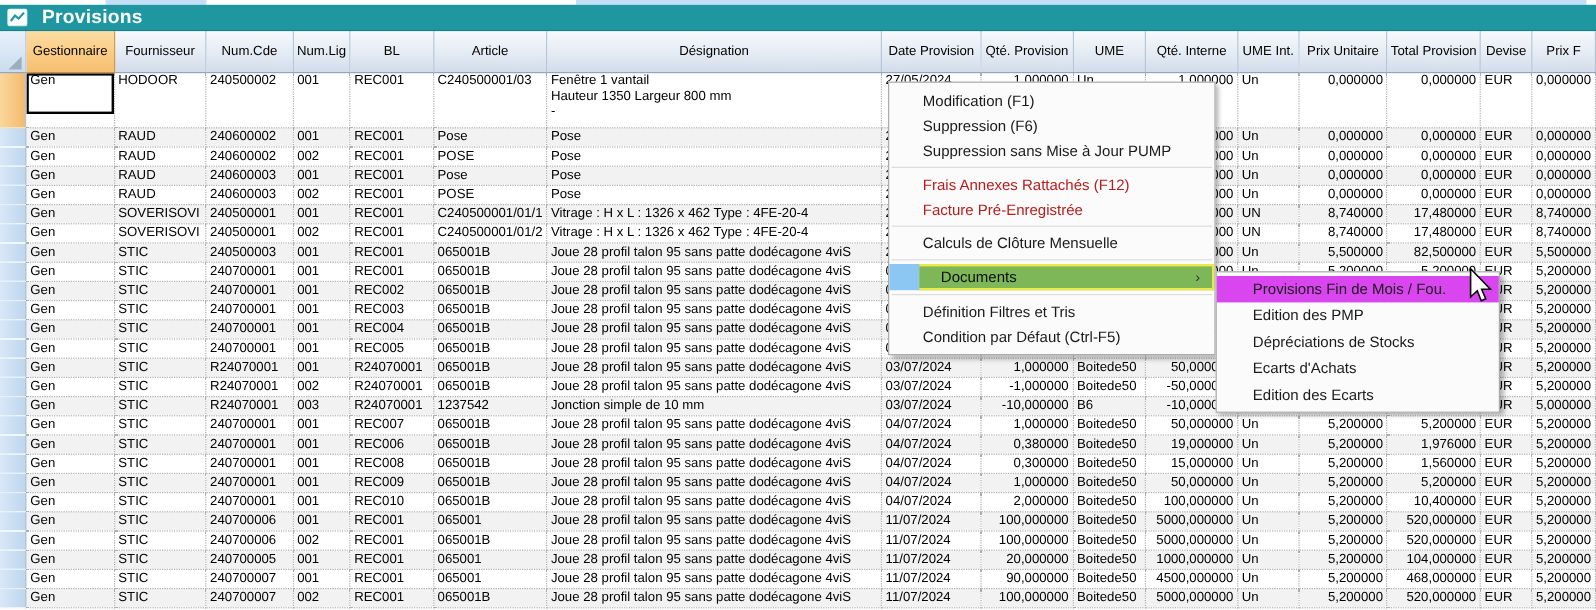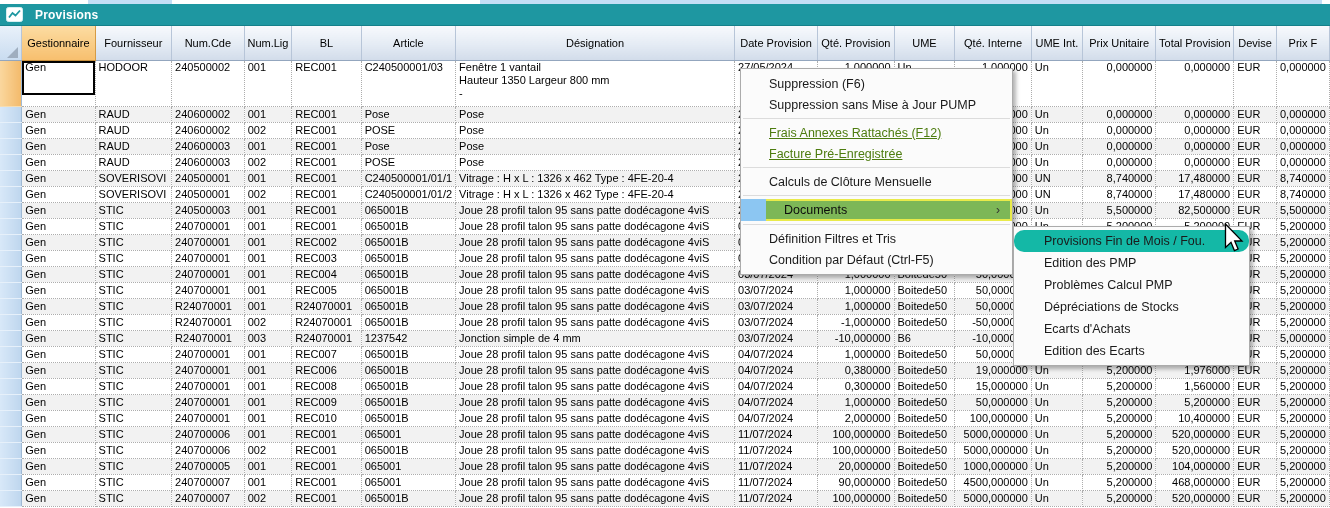--- a/index.html
+++ b/index.html
@@ -9,21 +9,21 @@
   }
   
   .topstrip{position:absolute;top:0;left:0;width:1330px;height:4px;background:#fff;}
   .topstrip .seg{position:absolute;top:0;height:4px;background:#C4DEF5;}
   .seg1{left:88px;width:84px;}
   .seg2{left:480px;width:842px;}
   
   .titlebar{position:absolute;top:4px;left:0;width:1330px;height:22px;background:#1E97A1;
     border-bottom:1px solid #15808A;box-sizing:border-box;display:flex;align-items:center;}
   .ticon{margin-left:6px;display:flex;}
-  .ttext{color:#fff;font-size:12px;font-weight:bold;margin-left:12px;letter-spacing:.2px;}
+  .ttext{color:#fff;font-size:16px;font-weight:bold;margin-left:12px;letter-spacing:.2px;}
   
   #grid{position:absolute;top:26px;left:0;border-collapse:collapse;table-layout:fixed;
     font-size:11px;color:#000;}
   #grid th{height:34px;padding:0 2px;font-weight:normal;text-align:center;
     background:linear-gradient(180deg,#F7F9FC,#E4EBF4 55%,#D2DCEA);
     border-right:1px solid #B7C5D8;border-bottom:1px solid #93A6BE;
     overflow:hidden;white-space:nowrap;box-sizing:border-box;}
   #grid th.hsel{background:linear-gradient(180deg,#E9F1FA,#C9DCF0);position:relative;}
   #grid th.hgest{background:linear-gradient(180deg,#FCDCA2,#F7BF6E);
     border-right:1px solid #D59B45;border-bottom:1px solid #C78F3C;}
@@ -44,30 +44,30 @@
   #grid td.focused{position:relative;}
   .focusbox{position:absolute;left:0;top:0;width:100%;height:34px;border:2px solid #000;
     box-sizing:border-box;pointer-events:none;}
   
   .menu{position:absolute;background:#FBFBFB;border:1px solid #ABABAB;
     box-shadow:3px 3px 4px rgba(0,0,0,.30);font-size:12.5px;color:#1a1a1a;
     padding:4px 0;box-sizing:border-box;}
   #ctxmenu{left:740px;top:68px;width:273px;z-index:10;}
   #submenu{left:1013px;top:226px;width:237px;padding:3px 0;z-index:11;}
   .mi{height:21px;display:flex;align-items:center;padding-left:28px;white-space:nowrap;overflow:hidden;}
-  .mi.disabled{color:#4d7c0f;text-decoration:underline;}
+  .mi.disabled{color:#b91c1c;}
   .msep{height:1px;background:#DCDCDC;margin:3px 2px;}
   .mi.documents{padding:0;height:22px;}
   .doc-gutter{width:25px;height:100%;background:#8CC6F2;flex:none;}
   .doc-body{flex:1;height:100%;background:#7DB757;border-top:2px solid #E9EA4A;
     border-bottom:2px solid #E9EA4A;border-right:2px solid #E9EA4A;display:flex;align-items:center;
     box-sizing:border-box;padding-left:18px;color:#0d0d0d;}
   .doc-arrow{margin-left:auto;margin-right:10px;font-size:12px;color:#333;}
   #submenu .mi{height:22px;padding-left:30px;}
-  #submenu .mi.selected{background:#14b8a6;border-radius:10px;}
+  #submenu .mi.selected{background:#d946ef;}
   
   #cursor{position:absolute;left:1224px;top:223px;z-index:20;}
 </style>
 </head>
 <body>
 
 <div class="topstrip">
   <div class="seg seg1"></div>
   <div class="seg seg2"></div>
 </div>
@@ -414,21 +414,21 @@
         <td class="al">5,200000</td>
       </tr>
       <tr>
         <td class="sel"></td>
         <td class="al">Gen</td>
         <td class="al">STIC</td>
         <td class="al">R24070001</td>
         <td class="al">003</td>
         <td class="al">R24070001</td>
         <td class="al">1237542</td>
-        <td class="al">Jonction simple de 4 mm</td>
+        <td class="al">Jonction simple de 10 mm</td>
         <td class="ac">03/07/2024</td>
         <td class="ar">-10,000000</td>
         <td class="al">B6</td>
         <td class="ar">-10,000000</td>
         <td class="al">Un</td>
         <td class="ar">5,000000</td>
         <td class="ar">-50,000000</td>
         <td class="al">EUR</td>
         <td class="al">5,000000</td>
       </tr>
@@ -619,20 +619,21 @@
         <td class="al">Un</td>
         <td class="ar">5,200000</td>
         <td class="ar">520,000000</td>
         <td class="al">EUR</td>
         <td class="al">5,200000</td>
       </tr>
     </tbody>
   </table>
 
 <div id="ctxmenu" class="menu">
+    <div class="mi">Modification (F1)</div>
     <div class="mi">Suppression (F6)</div>
     <div class="mi">Suppression sans Mise à Jour PUMP</div>
     <div class="msep"></div>
     <div class="mi disabled">Frais Annexes Rattachés (F12)</div>
     <div class="mi disabled">Facture Pré-Enregistrée</div>
     <div class="msep"></div>
     <div class="mi">Calculs de Clôture Mensuelle</div>
     <div class="msep"></div>
     <div class="mi documents">
       <span class="doc-gutter"></span>
@@ -641,21 +642,20 @@
         <span class="doc-arrow">›</span>
       </span>
     </div>
     <div class="msep"></div>
     <div class="mi">Définition Filtres et Tris</div>
     <div class="mi">Condition par Défaut (Ctrl-F5)</div>
   </div>
 <div id="submenu" class="menu">
     <div class="mi selected">Provisions Fin de Mois / Fou.</div>
     <div class="mi">Edition des PMP</div>
-    <div class="mi">Problèmes Calcul PMP</div>
     <div class="mi">Dépréciations de Stocks</div>
     <div class="mi">Ecarts d'Achats</div>
     <div class="mi">Edition des Ecarts</div>
   </div>
 
 <svg id="cursor" width="20" height="30" viewBox="0 0 20 30">
   <path d="M1.5 1 L1.5 24.5 L7 19.3 L10.4 27.6 L14.1 26 L10.7 18 L18 18 Z" fill="#ffffff" stroke="#000000" stroke-width="1.3"></path>
 </svg>
 
 </body></html>

